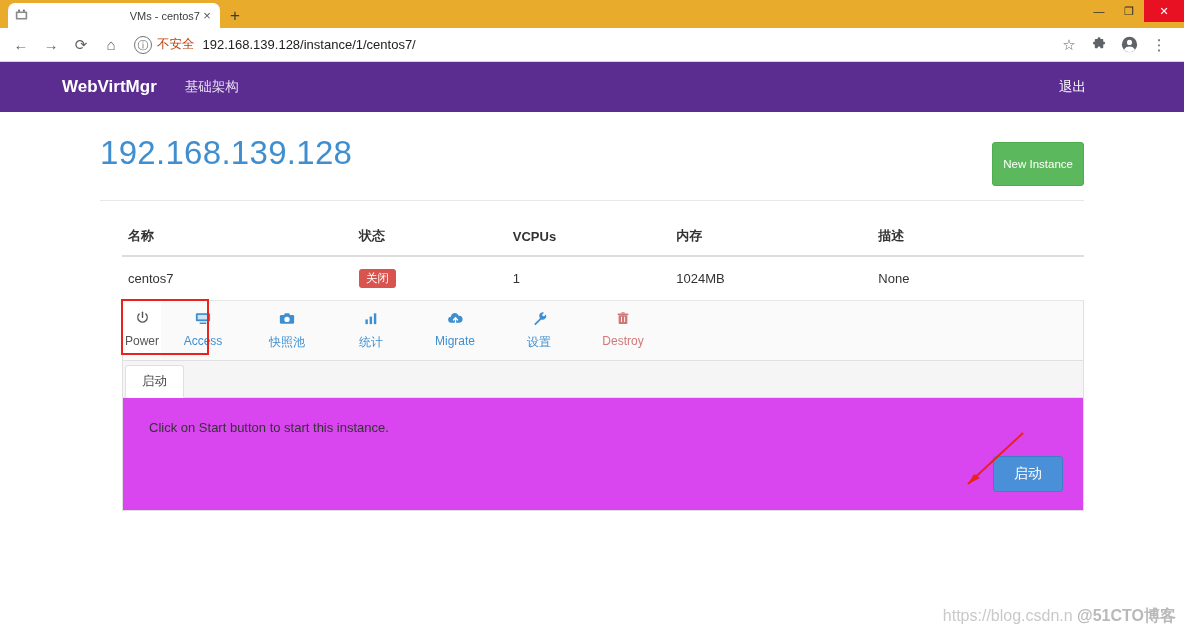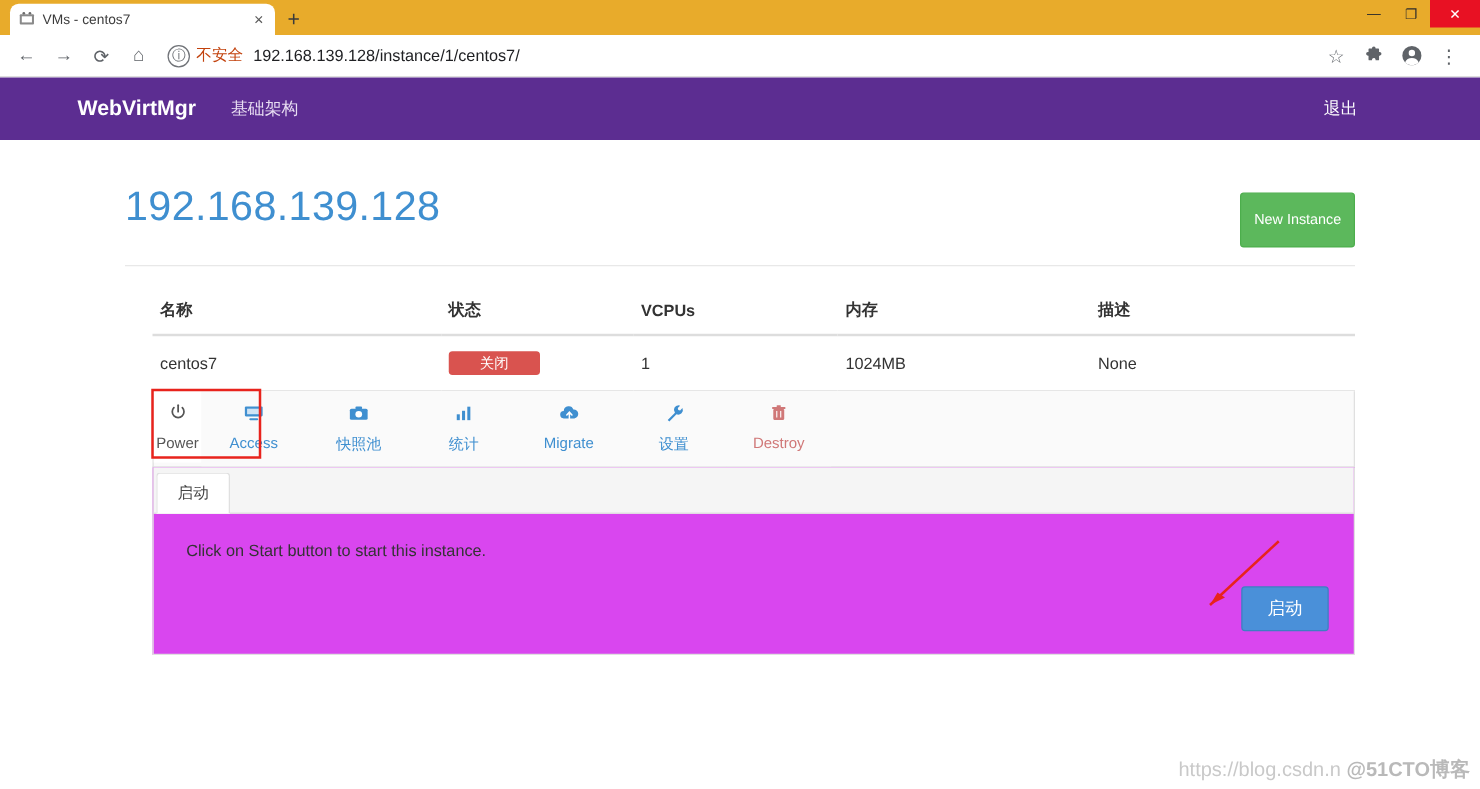--- a/index.html
+++ b/index.html
@@ -35,21 +35,21 @@
   .tab-favicon {
     width: 14px; height: 14px;
     margin-right: 6px;
     flex: 0 0 14px;
     display: flex; align-items: center; justify-content: center;
     font-size: 11px;
     color: #555;
   }
   .tab-title {
     flex: 1 1 auto;
-    white-space: nowrap; overflow: hidden; text-overflow: ellipsis;
+    white-space: nowrap; overflow: hidden; text-overflow: ellipsis; text-align: right;
   }
   .tab-close {
     width: 14px; height: 14px;
     font-size: 13px; line-height: 13px;
     text-align: center;
     color: #5a5a5a;
     cursor: pointer;
   }
   .tab-new {
     margin-left: 10px;
@@ -143,21 +143,21 @@
   }
   .nav-link {
     font-size: 13.5px;
     color: #e8ddf2;
     cursor: pointer;
   }
   .nav-right { margin-left: auto; font-size: 13.5px; color: #ffffff; cursor: pointer; }
 
   .container {
     width: 1024px;
-    margin: 12px auto;
+    margin: 0 auto;
     padding: 0 20px;
     position: relative;
   }
 
   .page-head {
     display: flex;
     align-items: flex-start;
     padding-top: 22px;
     border-bottom: 1px solid #e8e8e8;
     padding-bottom: 14px;
@@ -214,21 +214,21 @@
   }
   table.vm-table td {
     padding: 12px 6px;
     color: #333;
     border-bottom: 1px solid #e6e6e6;
   }
   .badge-danger {
     background: #d9534f;
     color: #fff;
     font-size: 11.5px;
-    padding: 2px 25px;
+    padding: 2px 7px;
     border-radius: 3px;
     display: inline-block;
   }
 
   
   .action-bar {
     display: flex;
     border: 1px solid #e0e0e0;
     border-top: none;
     background: #fafafa;

